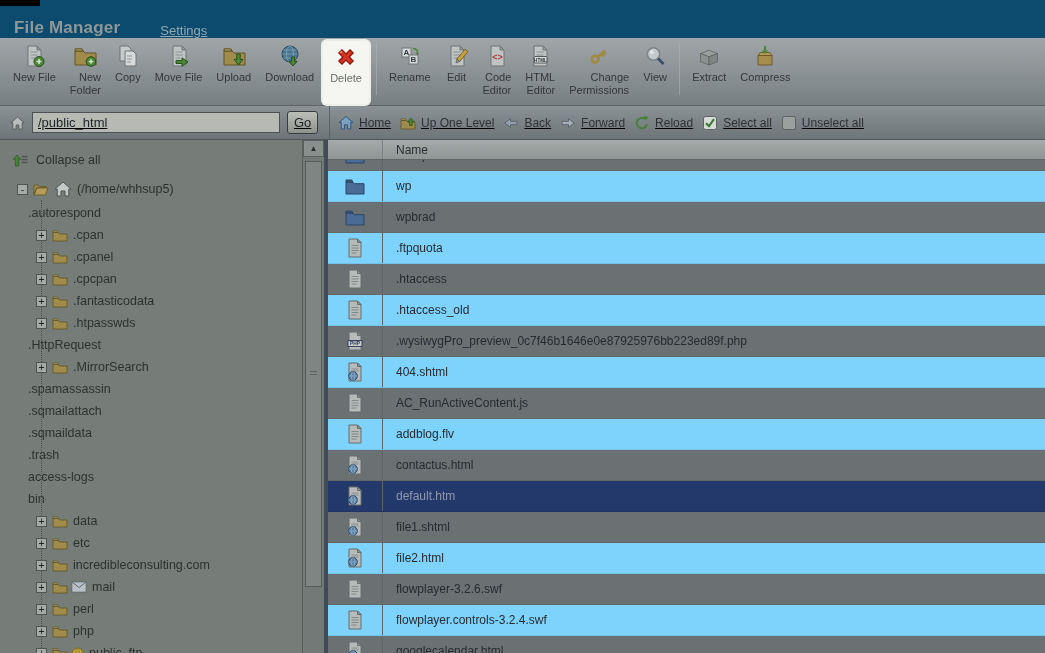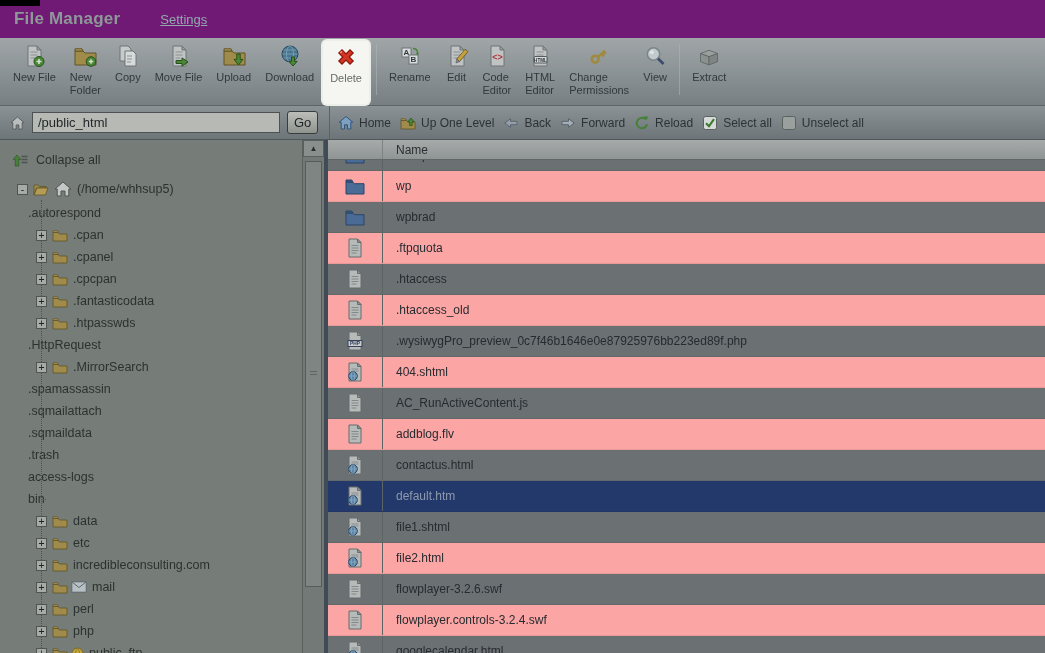--- a/index.html
+++ b/index.html
@@ -1,35 +1,35 @@
 <!DOCTYPE html>
 <html><head>
 <meta charset="utf-8">
 <style>
   html,body{margin:0;padding:0;}
   body{width:1045px;height:653px;overflow:hidden;font-family:"Liberation Sans",sans-serif;background:#6f7570;-webkit-font-smoothing:antialiased;}
   .app{width:1045px;height:653px;position:relative;overflow:hidden;}
 
   
-  .top-header{height:38px;background:#701a75;display:flex;align-items:center;padding-left:14px;box-sizing:border-box;position:relative;}
+  .top-header{height:38px;background:#0c4a6e;display:flex;align-items:flex-end;padding-left:14px;box-sizing:border-box;position:relative;}
   .corner-strip{position:absolute;left:0;top:0;width:40px;height:6px;background:#000;}
   .app-title{font-size:17px;font-weight:bold;color:#8f9899;letter-spacing:.2px;}
   .settings-link{margin-left:40px;font-size:13px;color:#93a9ae;text-decoration:underline;cursor:pointer;}
 
   
   .toolbar{height:68px;background:linear-gradient(to bottom,#a0a6a8,#868d90 65%,#787f83);border-bottom:1px solid #5d6468;display:flex;align-items:stretch;padding:2px 0 0 6px;box-sizing:border-box;}
   .tb-item{display:flex;flex-direction:column;align-items:center;justify-content:flex-start;padding:4px 7px 0 7px;font-size:11px;color:#32383b;cursor:pointer;max-width:70px;}
   .tb-item .tb-icon{width:24px;height:24px;margin-bottom:3px;flex-shrink:0;}
-  .tb-item .tb-label{text-align:left;line-height:1.2;white-space:pre-line;}
+  .tb-item .tb-label{text-align:right;line-height:1.2;white-space:pre-line;}
   .tb-item.hl{background:#f5f6f2;border-radius:4px;box-shadow:0 0 0 2px #eceee9;color:#666c64;margin:1px 2px;}
   .tb-sep{width:1px;background:#b0b5b7;opacity:.55;margin:4px 5px 10px 5px;}
   .tb-icon svg,.nav-icon svg{display:block;}
 
   
-  .midbar{height:34px;background:linear-gradient(to bottom,#8b9295,#6e7579);border-bottom:1px solid #4e575b;display:flex;box-sizing:border-box;}
+  .midbar{height:34px;background:linear-gradient(to bottom,#8b9295,#6e7579);border-bottom:1px solid #4e575b;display:flex;box-sizing:border-box;text-decoration:underline;}
   .path-section{width:330px;flex-shrink:0;display:flex;align-items:center;padding-left:10px;gap:7px;box-sizing:border-box;border-right:1px solid #5a6366;}
   .path-home-icon{width:15px;height:14px;}
   .path-input{width:236px;height:19px;background:#b7bab4;border:1px solid #4c5254;font-size:13px;color:#22262a;padding:0 5px;font-family:"Liberation Sans",sans-serif;box-sizing:content-box;}
   .go-button{height:23px;background:linear-gradient(to bottom,#bcbfb9,#8f938e);border:1px solid #373c3e;border-radius:3px;font-size:13px;color:#1e2225;padding:0 6px;font-family:"Liberation Sans",sans-serif;cursor:pointer;}
   .nav-section{flex:1;display:flex;align-items:center;gap:9px;padding-left:8px;}
   .nav-item{display:flex;align-items:center;gap:5px;font-size:12px;color:#2c3235;cursor:pointer;white-space:nowrap;}
   .nav-icon{width:16px;height:16px;}
 
   
   .content{display:flex;height:513px;overflow:hidden;}
@@ -59,21 +59,21 @@
 
   .vdivider{width:4px;flex-shrink:0;background:#414b55;}
 
   
   .filelist{flex:1;display:flex;flex-direction:column;overflow:hidden;background:#6a7074;}
   .fl-header{height:19px;flex-shrink:0;background:linear-gradient(to bottom,#a6abaa,#8f9594);border-bottom:1px solid #5f6667;display:flex;align-items:center;font-size:12px;color:#2b2f32;}
   .icon-col-head{width:55px;height:100%;border-right:1px solid #7d8383;box-sizing:border-box;flex-shrink:0;}
   .name-col-head{padding-left:13px;}
   .fl-rows{flex:1;overflow:hidden;}
   .fl-row{height:31px;display:flex;align-items:center;font-size:12px;color:#262b2f;background:#6b7073;border-bottom:1px solid rgba(0,0,0,.07);box-sizing:border-box;cursor:pointer;}
-  .fl-row.alt{background:#fca5a5;}
+  .fl-row.alt{background:#7dd3fc;}
   .fl-row.partial{margin-top:-20px;}
   .fl-row.selected{background:#24396b;color:#8e99ad;}
   .icon-col{width:55px;height:100%;display:flex;align-items:center;justify-content:center;border-right:1px solid #5d6466;box-sizing:border-box;flex-shrink:0;}
   .fname{padding-left:13px;white-space:nowrap;}
   .file-icon{width:22px;height:20px;display:flex;align-items:center;justify-content:center;}
 </style>
 </head>
 <body>
 
 <div class="app">
@@ -237,20 +237,31 @@
       <span class="tb-sep"></span>
       <div class="tb-item">
         <span class="tb-icon">
           <svg width="24" height="24" viewBox="0 0 24 24">
             <path d="M3.5 9.5l8.5-3.2 8.5 3.2-8.5 3.2z" fill="#9aa09e" stroke="#5c6260" stroke-width=".8"></path>
             <path d="M3.5 9.5v8.2l8.5 3.2v-8.2z" fill="#8b918f" stroke="#5c6260" stroke-width=".8"></path>
             <path d="M20.5 9.5v8.2l-8.5 3.2v-8.2z" fill="#7f8583" stroke="#5c6260" stroke-width=".8"></path>
           </svg>
         </span>
         <span class="tb-label">Extract</span>
+      </div>
+      <div class="tb-item">
+        <span class="tb-icon">
+          <svg width="24" height="24" viewBox="0 0 24 24">
+            <path d="M5 11.5h14V21H5z" fill="#a68d4d" stroke="#665626" stroke-width=".9"></path>
+            <path d="M5 11.5l2.2-3h9.6l2.2 3z" fill="#b59a55" stroke="#665626" stroke-width=".9"></path>
+            <path d="M12 2v6.5" stroke="#4c8637" stroke-width="2.2"></path>
+            <path d="M8.8 6.5L12 10l3.2-3.5z" fill="#4c8637"></path>
+          </svg>
+        </span>
+        <span class="tb-label">Compress</span>
       </div>
     </div>
 
   <div class="midbar">
     <div class="path-section">
       <span class="path-home-icon"><svg width="15" height="14" viewBox="0 0 16 15">
             <path d="M8 1l7 6.2h-2V14H9.5v-4.4h-3V14H3V7.2H1z" fill="#b9bdbd" stroke="#565c5a"></path>
           </svg></span>
       <input class="path-input" type="text" value="/public_html" style="">
       <button class="go-button">Go</button>

